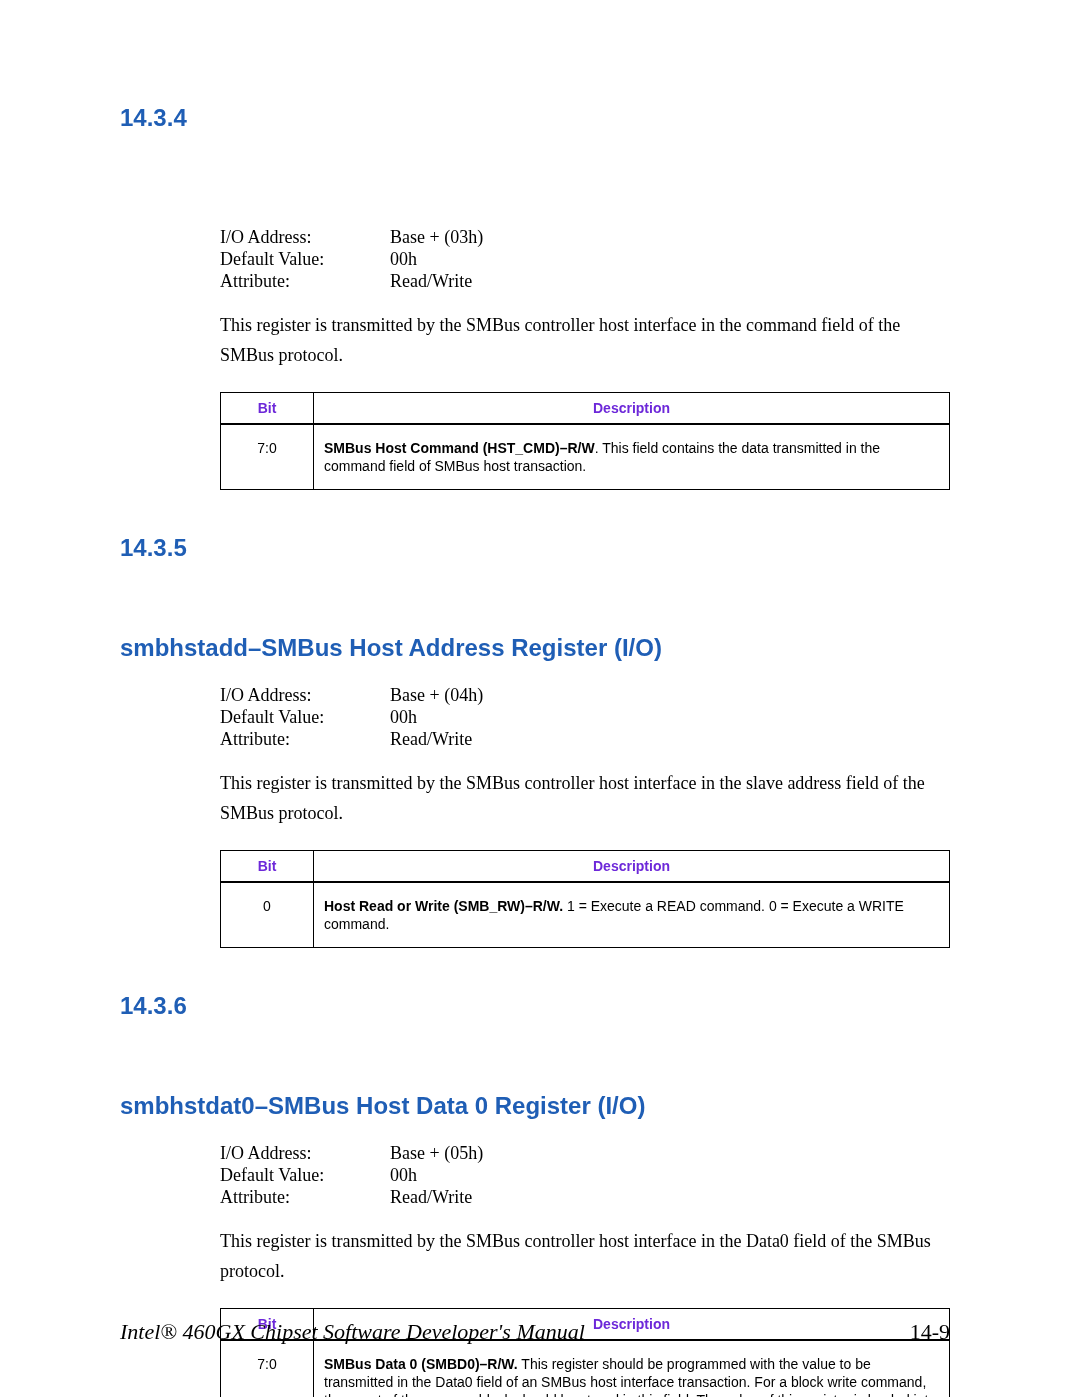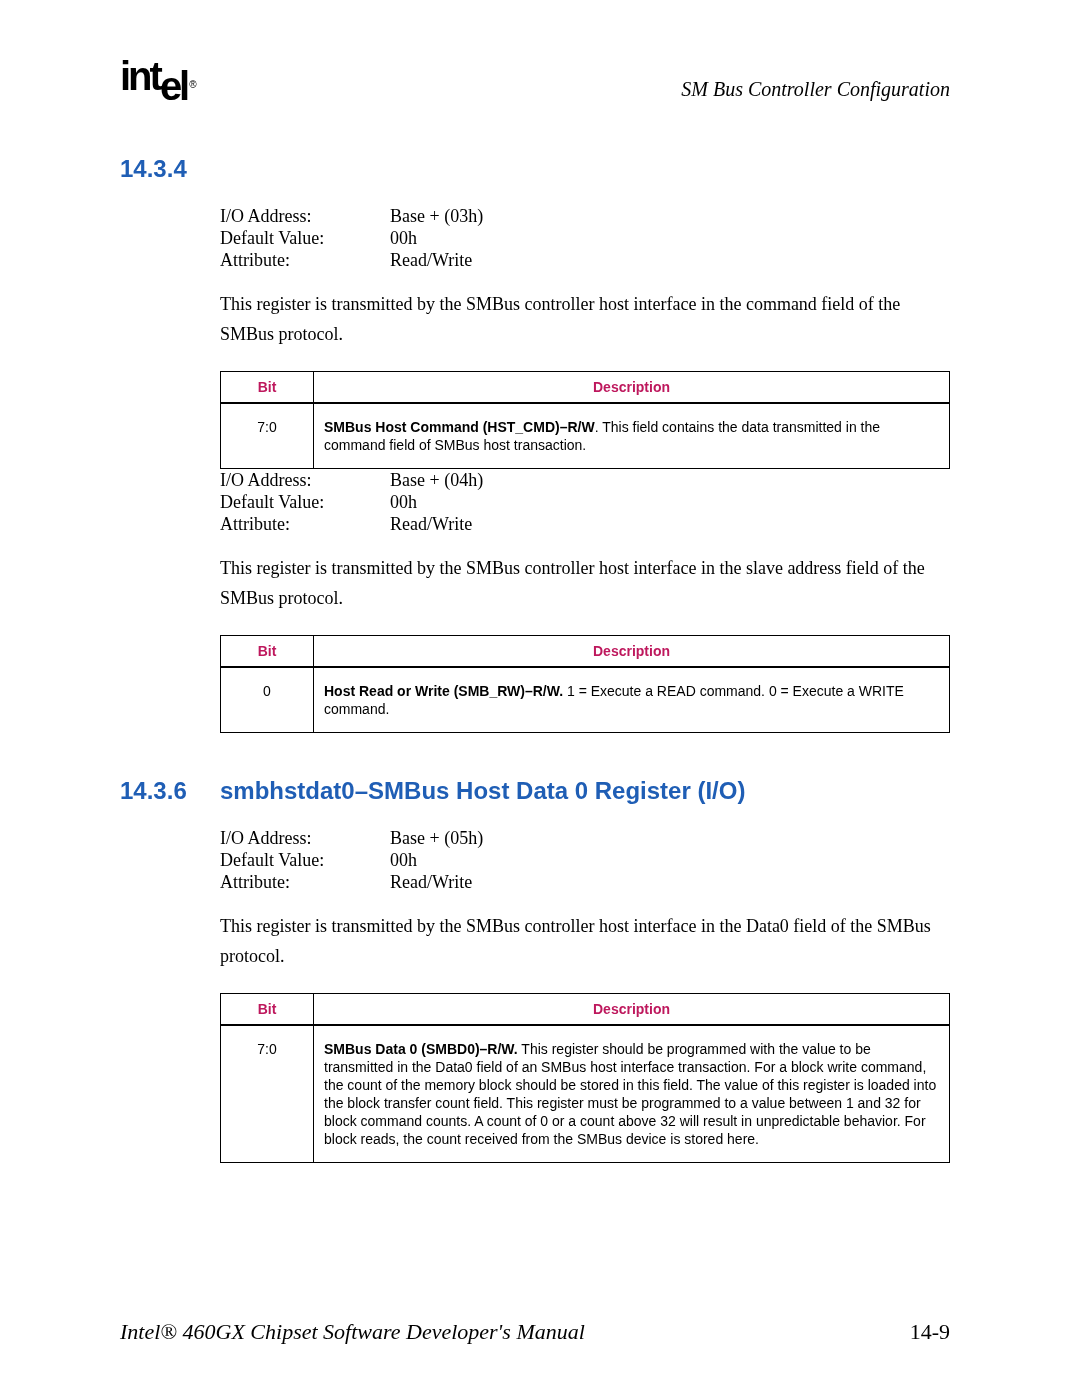--- a/index.html
+++ b/index.html
@@ -51,20 +51,21 @@
     font-size: 20px;
     padding-top: 18px;
   }
   .section-heading {
     display: flex;
     color: #1f5eb5;
     font-family: Arial, Helvetica, sans-serif;
     font-weight: 700;
     font-size: 24px;
     margin: 44px 0 22px 0;
+    flex-direction: column;
   }
   .section-heading .num {
     width: 100px;
     flex: 0 0 100px;
   }
   .section-heading .title {
     flex: 1;
   }
   .indented-block {
     margin-left: 100px;
@@ -84,21 +85,21 @@
   table.reg {
     border-collapse: collapse;
     width: 100%;
     font-family: Arial, Helvetica, sans-serif;
     font-size: 14px;
     line-height: 18px;
   }
   table.reg th {
     border: 1.5px solid #000;
     border-bottom-width: 2px;
-    color: #be185d;
+    color: #6d28d9;
     font-weight: 700;
     padding: 6px 10px;
   }
   table.reg th.bitcol {
     width: 72px;
   }
   table.reg td {
     border: 1px solid #000;
     padding: 14px 10px;
     vertical-align: top;
@@ -121,26 +122,20 @@
   .footer .pg {
     font-style: normal;
   }
   .desc b { font-weight: 700; }
 </style>
 </head>
 <body>
 
 <div class="page">
 
-  <div class="header-row">
-    <div class="logo">
-      <span>int</span><span class="sub">el</span><span class="reg">®</span>
-    </div>
-    <div class="chapter-title">SM Bus Controller Configuration</div>
-  </div>
 
   <div class="section-heading">
     <span class="num">14.3.4</span>
   </div>
   <div class="indented-block">
     <div class="attr-row">
         <span class="lbl">I/O Address:</span>
         <span class="val">Base + (03h)</span>
       </div>
     <div class="attr-row">
@@ -159,20 +154,24 @@
         <th>Description</th>
       </tr>
       <tr>
         <td class="bit">7:0</td>
         <td class="desc"><b>SMBus Host Command (HST_CMD)–R/W</b><span>. This field contains the data transmitted in the command field of SMBus host transaction.</span></td>
       </tr>
     </tbody>
       </table>
   </div>
 
+  <div class="section-heading">
+    <span class="num">14.3.5</span>
+    <span class="title">smbhstadd–SMBus Host Address Register (I/O)</span>
+  </div>
   <div class="indented-block">
     <div class="attr-row">
         <span class="lbl">I/O Address:</span>
         <span class="val">Base + (04h)</span>
       </div>
     <div class="attr-row">
         <span class="lbl">Default Value:</span>
         <span class="val">00h</span>
       </div>
     <div class="attr-row">

